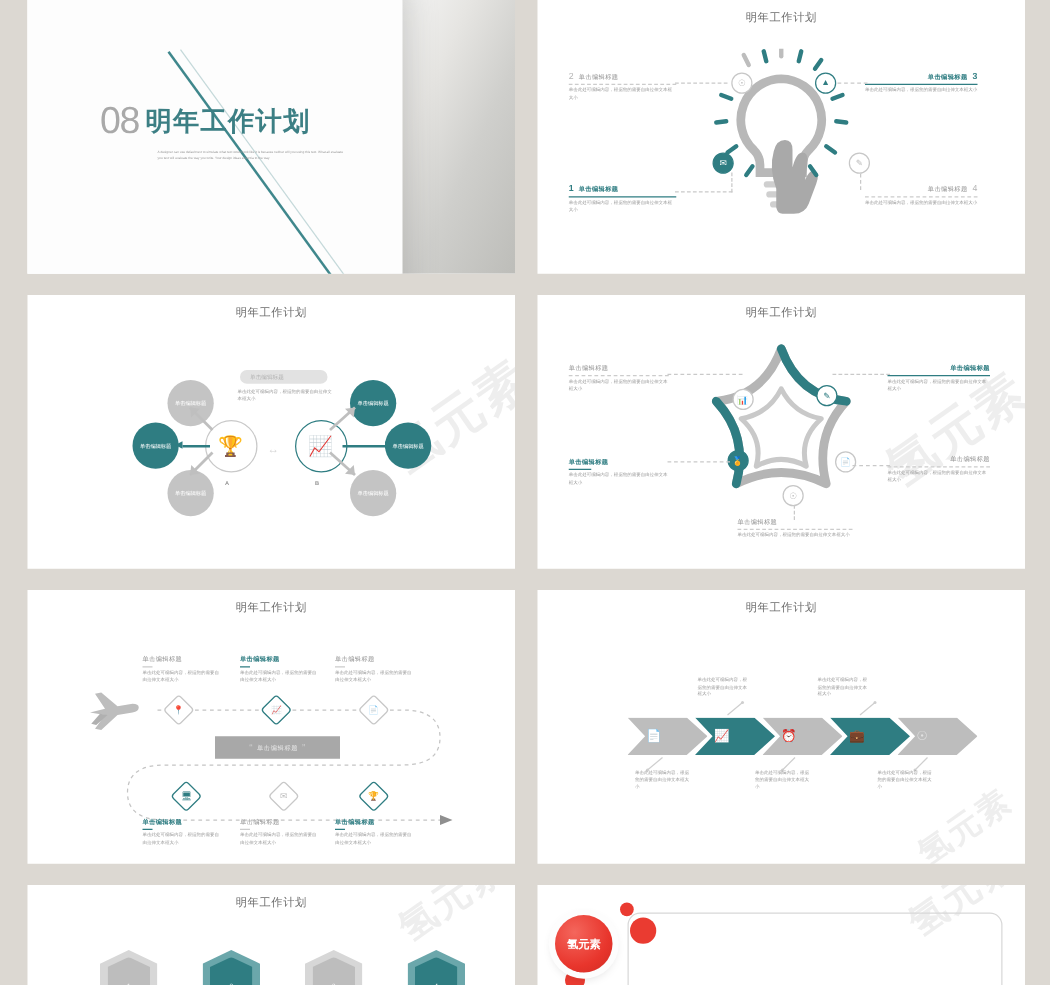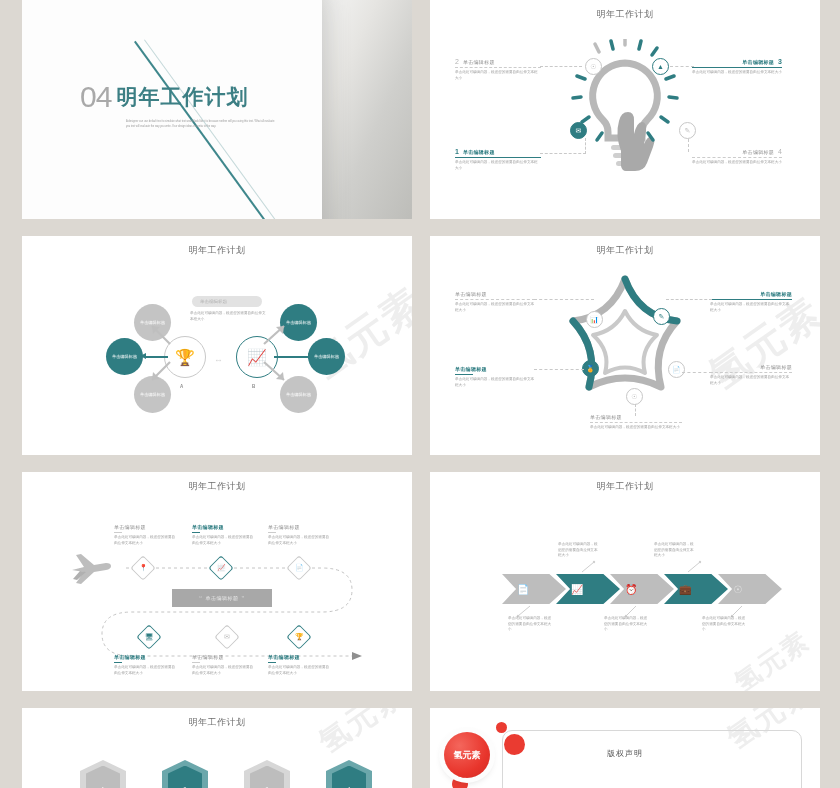--- a/index.html
+++ b/index.html
@@ -213,21 +213,21 @@
 <body>
 
 <div class="grid">
 
   <div class="slide c0 r0">
     <div class="cover-bg"></div>
     <div class="cover-sheet"></div>
     <div class="cover-teal-line"></div>
     <div class="cover-teal-line2"></div>
     <div class="cover-text">
-      <span class="cover-num">04</span><span class="cover-head">明年工作计划</span>
+      <span class="cover-num">08</span><span class="cover-head">明年工作计划</span>
       <div class="cover-sub">A designer can use default text to simulate what text would look like it is because neither will you using this text. What all evaluate you text will evaluate the way you write. Your design ideas essentia to the way.</div>
     </div>
   </div>
 
   <div class="slide c1 r0">
     <div class="slide-title">明年工作计划</div>
 
     <svg class="bulb" width="140" height="150" viewBox="0 0 140 150">
       <path d="M70 24 a33 33 0 0 1 22 57 q-5 5 -5 12 l0 6 l-34 0 l0 -6 q0 -7 -5 -12 a33 33 0 0 1 22 -57 z" fill="none" stroke="#b8b8b8" stroke-width="7"></path>
       <rect x="56" y="106" width="28" height="5" rx="2.5" fill="#cfcfcf"></rect>
@@ -540,21 +540,20 @@
     </div>
     <div class="hexo teal" style="left:304px; top:52px;">
       <div class="hexi">4</div>
     </div>
   </div>
 
   <div class="slide c1 r3">
     <div class="wm" style="left:292px; top:-14px; font-size:30px;">氢元素</div>
 
     <div class="cr-box"></div>
-    <div class="cr-title">版权声明</div>
 
     <div class="dot" style="left:66px; top:14px; width:11px; height:11px;"></div>
     <div class="dot" style="left:74px; top:26px; width:21px; height:21px;"></div>
     <div class="dot" style="left:22px; top:68px; width:16px; height:16px;"></div>
     <div class="logo-main">
       <span>氢元素</span>
     </div>
   </div>
 
 </div>

